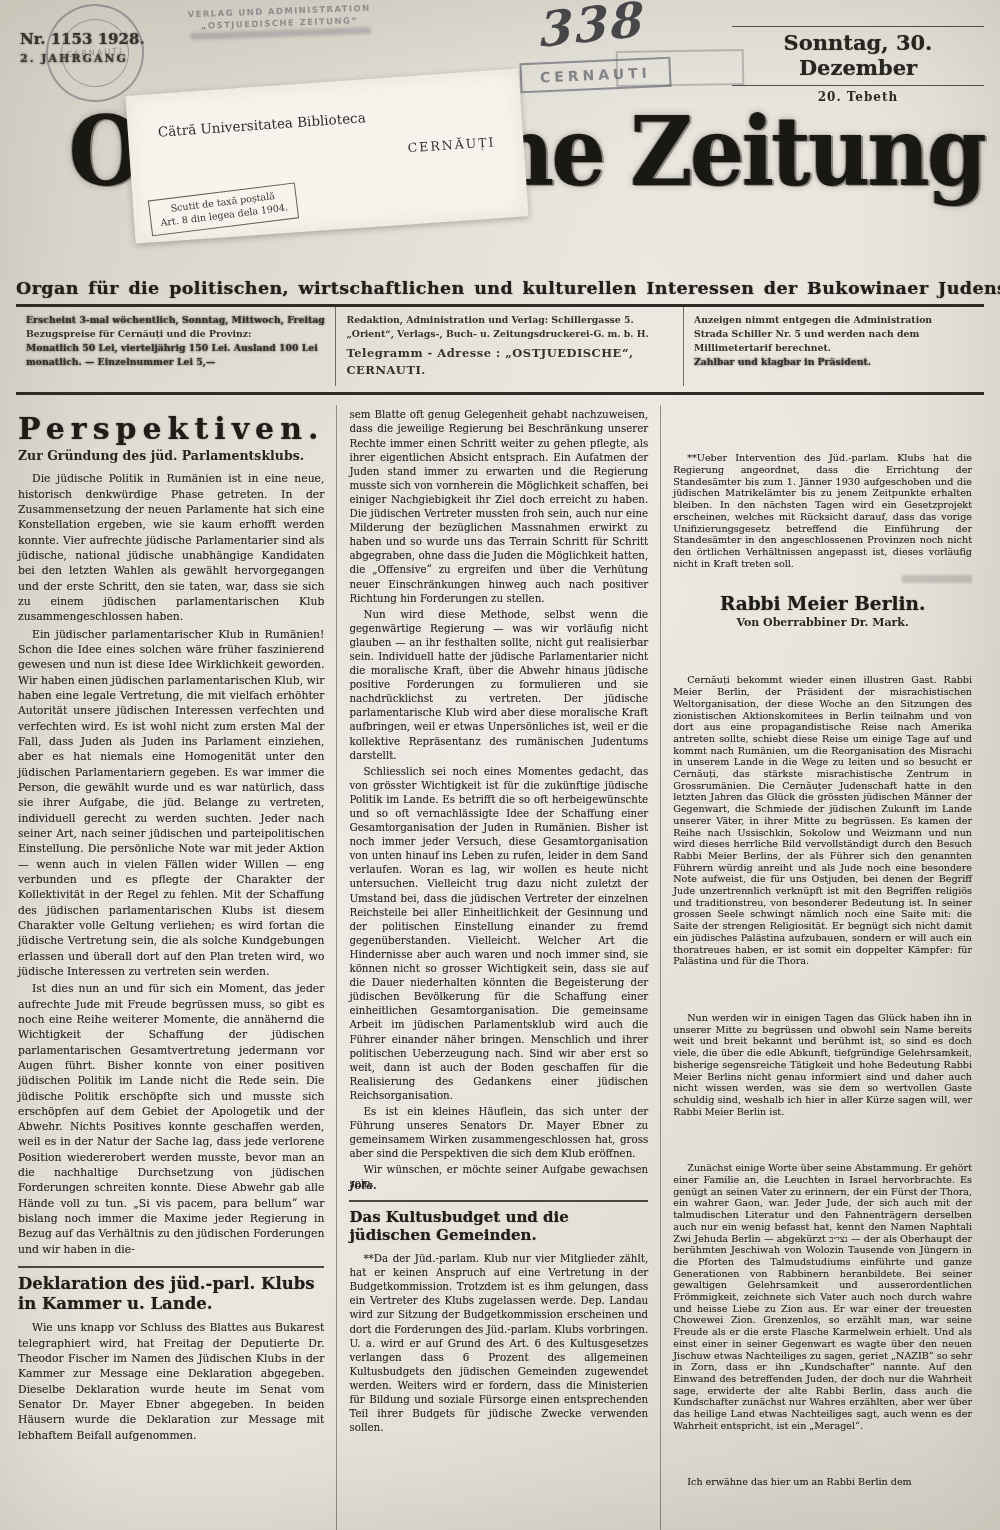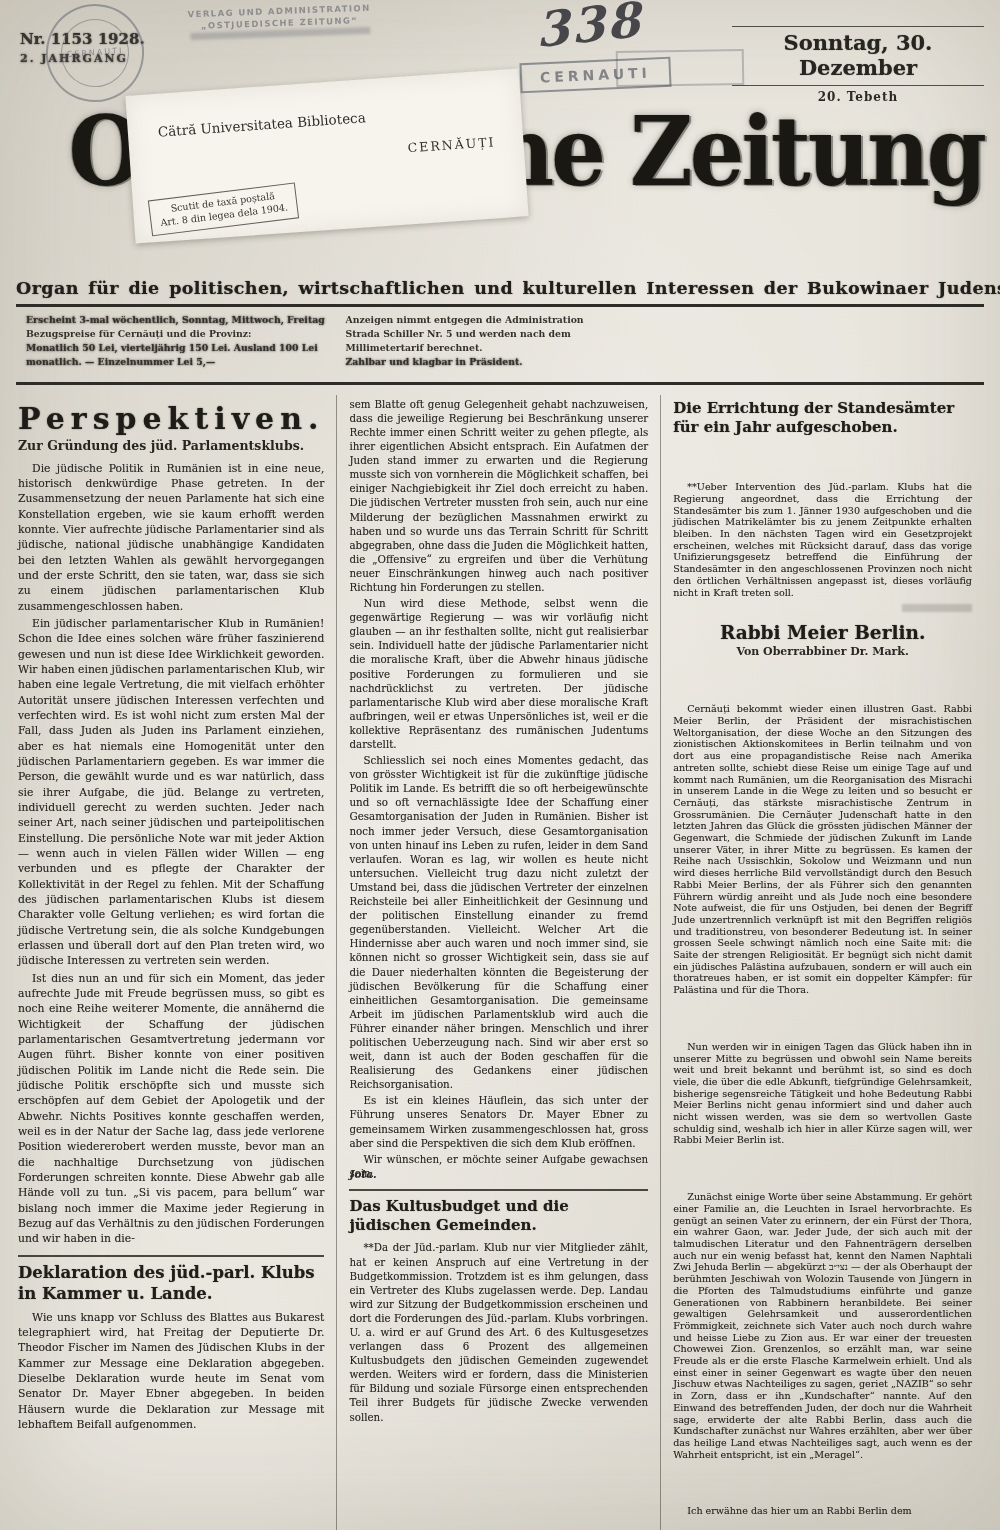--- a/index.html
+++ b/index.html
@@ -83,21 +83,21 @@
     font-size:9.5px; line-height:1.35; color:#34332d;
   }
   
   .subtitle{
     margin:10px 16px 0; font-size:17.5px; font-weight:bold; letter-spacing:.4px;
     word-spacing:3px; color:#201f1a; text-shadow:0 0 1.2px rgba(30,30,25,.7); white-space:nowrap;
   }
   .rule-thick{ height:3px; background:#2e2c26; margin:6px 16px 0; }
   .infobar{
     display:flex; margin:0 16px; border-bottom:0;
-    font-size:9.3px; line-height:1.5; font-weight:bold; color:#34322b;
+    font-size:9.3px; line-height:1.5; font-weight:bold; color:#34322b;justify-content:flex-end;
   }
   .info-cell{ padding:6px 10px 7px; }
   .info-cell.left{ width:33%; }
   .info-cell.mid{ width:36%; border-left:1px solid rgba(60,58,50,.7); border-right:1px solid rgba(60,58,50,.7); text-align:left; }
   .info-cell.right{ width:31%; }
   .info-cell .big{ font-size:11.5px; letter-spacing:.5px; margin-top:4px; }
   .smudged{ text-shadow:0 0 2.2px rgba(30,30,28,.95); }
   
   .columns{ display:flex; margin:10px 16px 0; align-items:stretch; }
   .col{ flex:1 1 0; padding:2px 12px 0; min-height:1140px; }
@@ -169,20 +169,25 @@
   <div class="subtitle">Organ für die politischen, wirtschaftlichen und kulturellen Interessen der Bukowinaer Judenschaft</div>
   <div class="rule-thick"></div>
 
   <div class="infobar">
     <div class="info-cell left">
       <div class="smudged">Erscheint 3-mal wöchentlich, Sonntag, Mittwoch, Freitag</div>
       <div>Bezugspreise für Cernăuți und die Provinz:</div>
       <div class="smudged">Monatlich 50 Lei, vierteljährig 150 Lei. Ausland 100 Lei</div>
       <div class="smudged">monatlich. — Einzelnummer Lei 5,—</div>
     </div>
+    <div class="info-cell mid">
+      <div>Redaktion, Administration und Verlag: Schillergasse 5.</div>
+      <div>„Orient“, Verlags-, Buch- u. Zeitungsdruckerei-G. m. b. H.</div>
+      <div class="big">Telegramm - Adresse : „OSTJUEDISCHE“, CERNAUTI.</div>
+    </div>
     <div class="info-cell right">
       <div>Anzeigen nimmt entgegen die Administration</div>
       <div>Strada Schiller Nr. 5 und werden nach dem</div>
       <div>Millimetertarif berechnet.</div>
       <div class="smudged">Zahlbar und klagbar in Präsident.</div>
     </div>
   </div>
   <div class="rule-thick"></div>
 
   <main class="columns">
@@ -204,21 +209,20 @@
       <p class="body">Schliesslich sei noch eines Momentes gedacht, das von grösster Wichtigkeit ist für die zukünftige jüdische Politik im Lande. Es betrifft die so oft herbeigewünschte und so oft vernachlässigte Idee der Schaffung einer Gesamtorganisation der Juden in Rumänien. Bisher ist noch immer jeder Versuch, diese Gesamtorganisation von unten hinauf ins Leben zu rufen, leider in dem Sand verlaufen. Woran es lag, wir wollen es heute nicht untersuchen. Vielleicht trug dazu nicht zuletzt der Umstand bei, dass die jüdischen Vertreter der einzelnen Reichsteile bei aller Einheitlichkeit der Gesinnung und der politischen Einstellung einander zu fremd gegenüberstanden. Vielleicht. Welcher Art die Hindernisse aber auch waren und noch immer sind, sie können nicht so grosser Wichtigkeit sein, dass sie auf die Dauer niederhalten könnten die Begeisterung der jüdischen Bevölkerung für die Schaffung einer einheitlichen Gesamtorganisation. Die gemeinsame Arbeit im jüdischen Parlamentsklub wird auch die Führer einander näher bringen. Menschlich und ihrer politischen Ueberzeugung nach. Sind wir aber erst so weit, dann ist auch der Boden geschaffen für die Realisierung des Gedankens einer jüdischen Reichsorganisation.</p>
       <p class="body">Es ist ein kleines Häuflein, das sich unter der Führung unseres Senators Dr. Mayer Ebner zu gemeinsamem Wirken zusammengeschlossen hat, gross aber sind die Perspektiven die sich dem Klub eröffnen.</p>
       <p class="body">Wir wünschen, er möchte seiner Aufgabe gewachsen sein.</p>
       <div class="signature">Jota.</div>
       <div class="col-rule"></div>
       <h3 class="headline-sm">Das Kultusbudget und die jüdischen Gemeinden.</h3>
       <p class="body">**Da der Jüd.-parlam. Klub nur vier Mitglieder zählt, hat er keinen Anspruch auf eine Vertretung in der Budgetkommission. Trotzdem ist es ihm gelungen, dass ein Vertreter des Klubs zugelassen werde. Dep. Landau wird zur Sitzung der Budgetkommission erscheinen und dort die Forderungen des Jüd.-parlam. Klubs vorbringen. U. a. wird er auf Grund des Art. 6 des Kultusgesetzes verlangen dass 6 Prozent des allgemeinen Kultusbudgets den jüdischen Gemeinden zugewendet werden. Weiters wird er fordern, dass die Ministerien für Bildung und soziale Fürsorge einen entsprechenden Teil ihrer Budgets für jüdische Zwecke verwenden sollen.</p>
     </section>
 
     <section class="col col-3">
-      <h3 class="headline-sm">Die Errichtung der Standesämter für ein Jahr aufgeschoben.</h3>
       <p class="body">**Ueber Intervention des Jüd.-parlam. Klubs hat die Regierung angeordnet, dass die Errichtung der Standesämter bis zum 1. Jänner 1930 aufgeschoben und die jüdischen Matrikelämter bis zu jenem Zeitpunkte erhalten bleiben. In den nächsten Tagen wird ein Gesetzprojekt erscheinen, welches mit Rücksicht darauf, dass das vorige Unifizierungsgesetz betreffend die Einführung der Standesämter in den angeschlossenen Provinzen noch nicht den örtlichen Verhältnissen angepasst ist, dieses vorläufig nicht in Kraft treten soll.</p>
       <div class="smudge-line"></div>
       <h3 class="rabbi-title">Rabbi Meier Berlin.</h3>
       <div class="rabbi-byline">Von Oberrabbiner Dr. Mark.</div>
       <p class="body">Cernăuți bekommt wieder einen illustren Gast. Rabbi Meier Berlin, der Präsident der misrachistischen Weltorganisation, der diese Woche an den Sitzungen des zionistischen Aktionskomitees in Berlin teilnahm und von dort aus eine propagandistische Reise nach Amerika antreten sollte, schiebt diese Reise um einige Tage auf und kommt nach Rumänien, um die Reorganisation des Misrachi in unserem Lande in die Wege zu leiten und so besucht er Cernăuți, das stärkste misrachistische Zentrum in Grossrumänien. Die Cernăuțer Judenschaft hatte in den letzten Jahren das Glück die grössten jüdischen Männer der Gegenwart, die Schmiede der jüdischen Zukunft im Lande unserer Väter, in ihrer Mitte zu begrüssen. Es kamen der Reihe nach Ussischkin, Sokolow und Weizmann und nun wird dieses herrliche Bild vervollständigt durch den Besuch Rabbi Meier Berlins, der als Führer sich den genannten Führern würdig anreiht und als Jude noch eine besondere Note aufweist, die für uns Ostjuden, bei denen der Begriff Jude unzertrennlich verknüpft ist mit den Begriffen religiös und traditionstreu, von besonderer Bedeutung ist. In seiner grossen Seele schwingt nämlich noch eine Saite mit: die Saite der strengen Religiosität. Er begnügt sich nicht damit ein jüdisches Palästina aufzubauen, sondern er will auch ein thoratreues haben, er ist somit ein doppelter Kämpfer: für Palästina und für die Thora.</p>
       <p class="body">Nun werden wir in einigen Tagen das Glück haben ihn in unserer Mitte zu begrüssen und obwohl sein Name bereits weit und breit bekannt und berühmt ist, so sind es doch viele, die über die edle Abkunft, tiefgründige Gelehrsamkeit, bisherige segensreiche Tätigkeit und hohe Bedeutung Rabbi Meier Berlins nicht genau informiert sind und daher auch nicht wissen werden, was sie dem so wertvollen Gaste schuldig sind, weshalb ich hier in aller Kürze sagen will, wer Rabbi Meier Berlin ist.</p>
       <p class="body">Zunächst einige Worte über seine Abstammung. Er gehört einer Familie an, die Leuchten in Israel hervorbrachte. Es genügt an seinen Vater zu erinnern, der ein Fürst der Thora, ein wahrer Gaon, war. Jeder Jude, der sich auch mit der talmudischen Literatur und den Fahnenträgern derselben auch nur ein wenig befasst hat, kennt den Namen Naphtali Zwi Jehuda Berlin — abgekürzt נצי״ב — der als Oberhaupt der berühmten Jeschiwah von Wolozin Tausende von Jüngern in die Pforten des Talmudstudiums einführte und ganze Generationen von Rabbinern heranbildete. Bei seiner gewaltigen Gelehrsamkeit und ausserordentlichen Frömmigkeit, zeichnete sich Vater auch noch durch wahre und heisse Liebe zu Zion aus. Er war einer der treuesten Chowewei Zion. Grenzenlos, so erzählt man, war seine Freude als er die erste Flasche Karmelwein erhielt. Und als einst einer in seiner Gegenwart es wagte über den neuen Jischuw etwas Nachteiliges zu sagen, geriet „NAZIB“ so sehr in Zorn, dass er ihn „Kundschafter“ nannte. Auf den Einwand des betreffenden Juden, der doch nur die Wahrheit sage, erwiderte der alte Rabbi Berlin, dass auch die Kundschafter zunächst nur Wahres erzählten, aber wer über das heilige Land etwas Nachteiliges sagt, auch wenn es der Wahrheit entspricht, ist ein „Meragel“.</p>
       <p class="body">Ich erwähne das hier um an Rabbi Berlin dem</p>
     </section>
 

